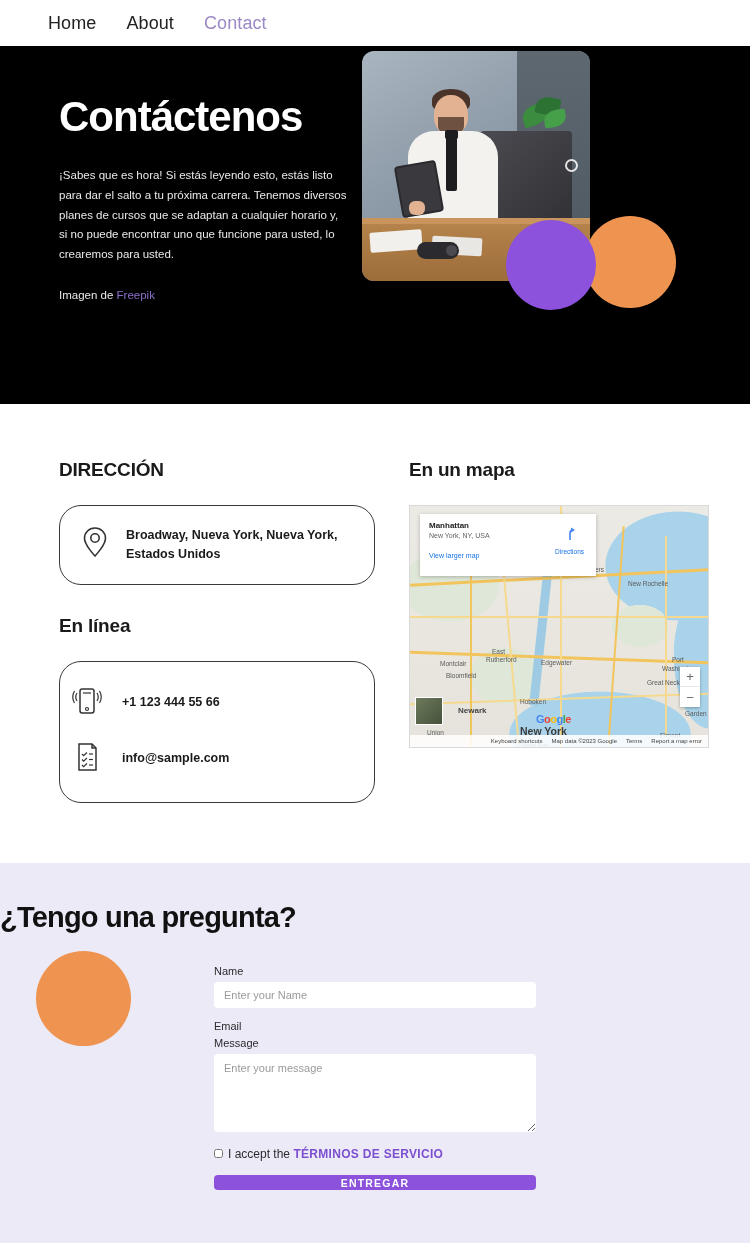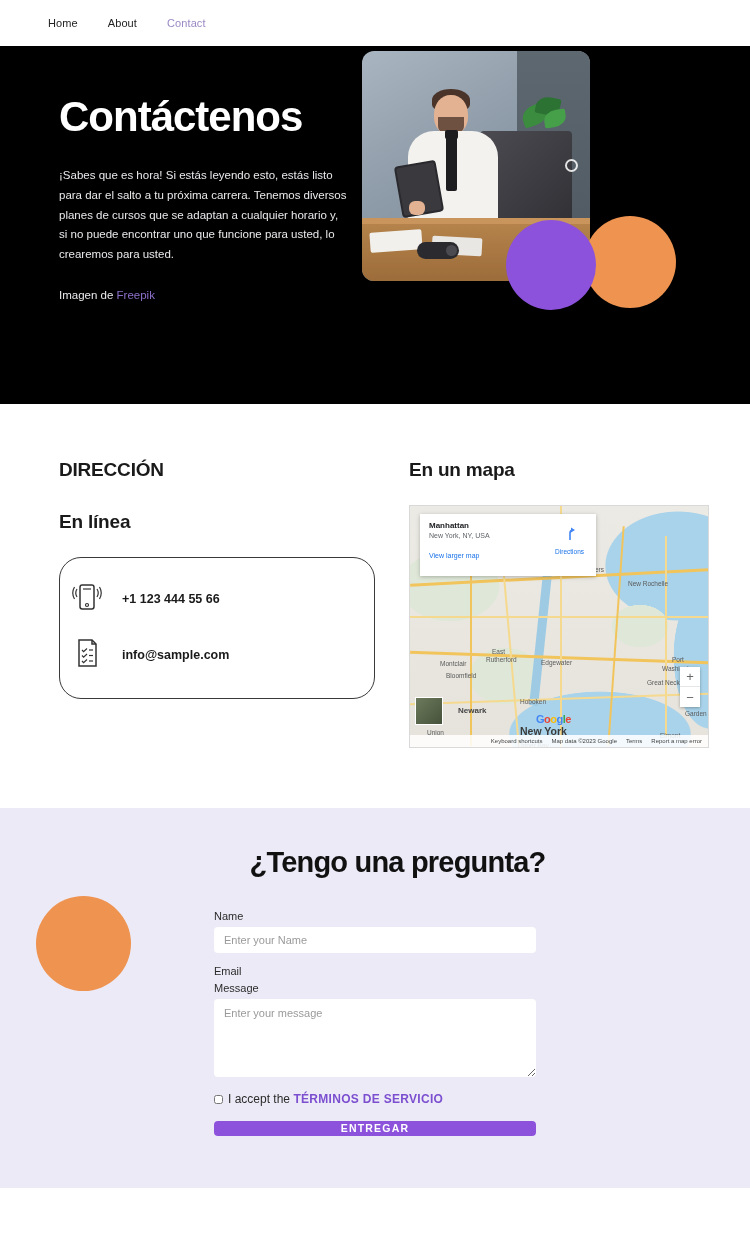--- a/index.html
+++ b/index.html
@@ -14,21 +14,21 @@
   
   .navbar {
     height:46px;
     background:#ffffff;
     display:flex;
     align-items:center;
     padding-left:48px;
     gap:30px;
   }
   .nav-link {
-    font-size:11px;
+    font-size:18px;
     color:#222222;
     text-decoration:none;
     letter-spacing:.1px;
   }
   .nav-link.active { color:#9b88c4; }
 
   
   .hero {
     background:#000000;
     position:relative;
@@ -296,22 +296,22 @@
     position:relative;
     padding:38px 0 52px 0;
     overflow:hidden;
   }
   .circle-orange-form{
     position:absolute; left:36px; top:88px;
     width:95px;height:95px;border-radius:50%;
     background:#ee9350;
   }
   .form-title{
-    text-align:center; font-size:29px; font-weight:bold;
-    color:#111111; letter-spacing:-.8px; margin-bottom:31px;padding-left:45px;
+    text-align:left; font-size:29px; font-weight:bold;
+    color:#111111; letter-spacing:-.8px; margin-bottom:31px;
   }
   .form-wrap{ width:322px; margin:0 auto; position:relative; z-index:2;}
   .f-label{
     font-size:11px; color:#2b2b2b; margin-bottom:5px; display:block;
   }
   .f-input{
     width:100%; height:26px; border:none; border-radius:4px;
     background:#ffffff; padding:0 10px;
     font-size:11px; color:#333;
     font-family:"Liberation Sans",sans-serif;
@@ -387,20 +387,29 @@
       <div class="circle-purple-hero"></div>
       <div class="circle-orange-hero"></div>
     </div>
   </div>
 </section>
 
 <section class="contact-sec">
   <div class="contact-left">
     <h2 class="sec-head">DIRECCIÓN</h2>
 
+    <div class="card">
+      <span class="ico">
+        <svg width="26" height="32" viewBox="0 0 26 32">
+          <path d="M13 2 C7 2 2.5 6.5 2.5 12.2 C2.5 19 13 30 13 30 C13 30 23.5 19 23.5 12.2 C23.5 6.5 19 2 13 2 Z" fill="none" stroke="#333" stroke-width="1.6"></path>
+          <circle cx="13" cy="12" r="4.2" fill="none" stroke="#333" stroke-width="1.6"></circle>
+        </svg>
+      </span>
+      <span class="card-text">Broadway, Nueva York, Nueva York, Estados Unidos</span>
+    </div>
 
     <h2 class="sec-head mid">En línea</h2>
 
     <div class="card online">
       <div class="card-row">
         <span class="ico">
           <svg width="34" height="34" viewBox="0 0 34 34">
             <rect x="10" y="5" width="14" height="24" rx="2.2" fill="none" stroke="#333" stroke-width="1.5"></rect>
             <line x1="13" y1="9" x2="21" y2="9" stroke="#333" stroke-width="1.2"></line>
             <circle cx="17" cy="25" r="1.5" fill="none" stroke="#333" stroke-width="1.2"></circle>

